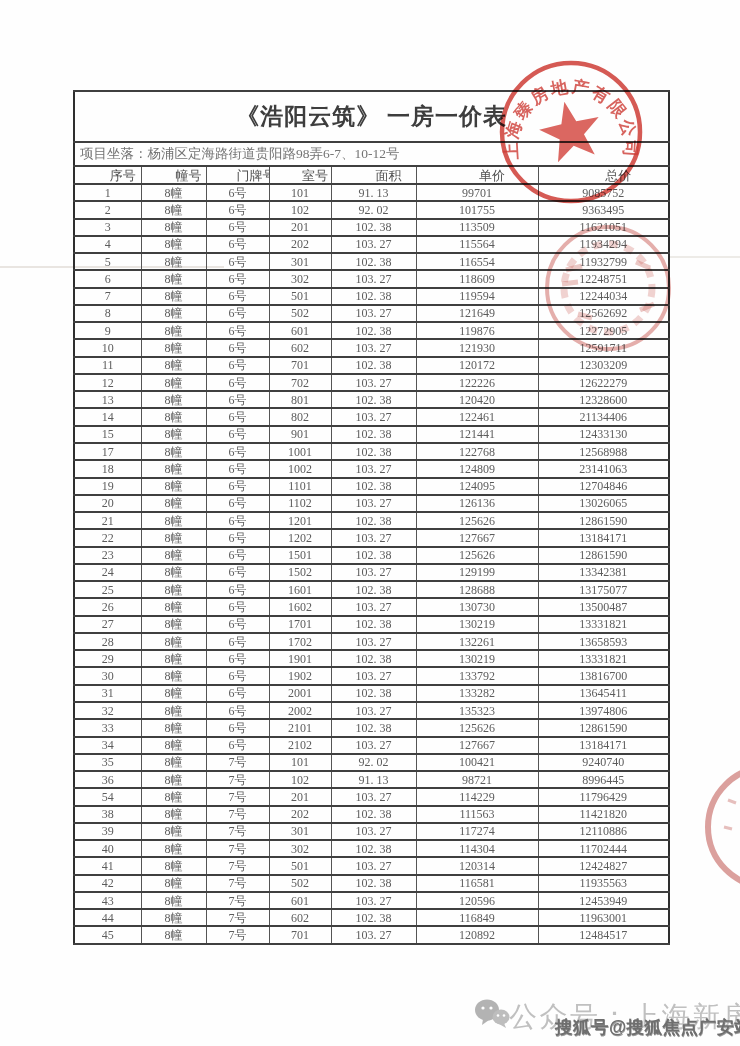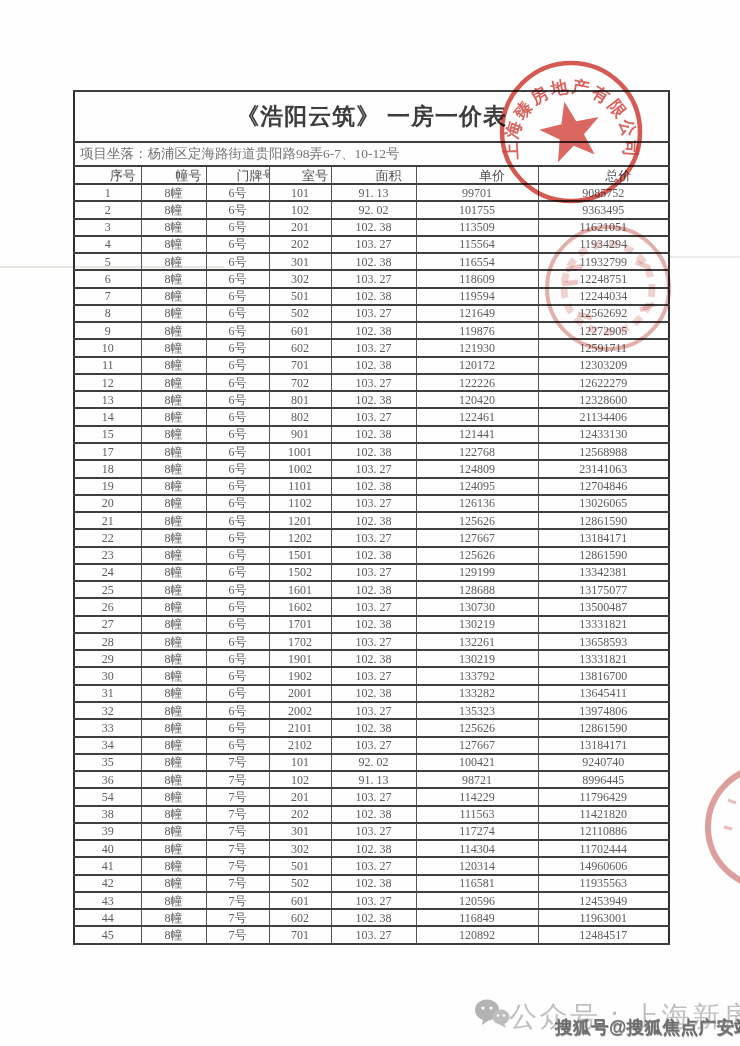--- a/index.html
+++ b/index.html
@@ -474,21 +474,21 @@
             <td>114304</td>
             <td>11702444</td>
           </tr>
           <tr class="data-row">
             <td>41</td>
             <td>8幢</td>
             <td>7号</td>
             <td>501</td>
             <td>103. 27</td>
             <td>120314</td>
-            <td>14960606</td>
+            <td>12424827</td>
           </tr>
           <tr class="data-row">
             <td>42</td>
             <td>8幢</td>
             <td>7号</td>
             <td>502</td>
             <td>102. 38</td>
             <td>116581</td>
             <td>11935563</td>
           </tr>

